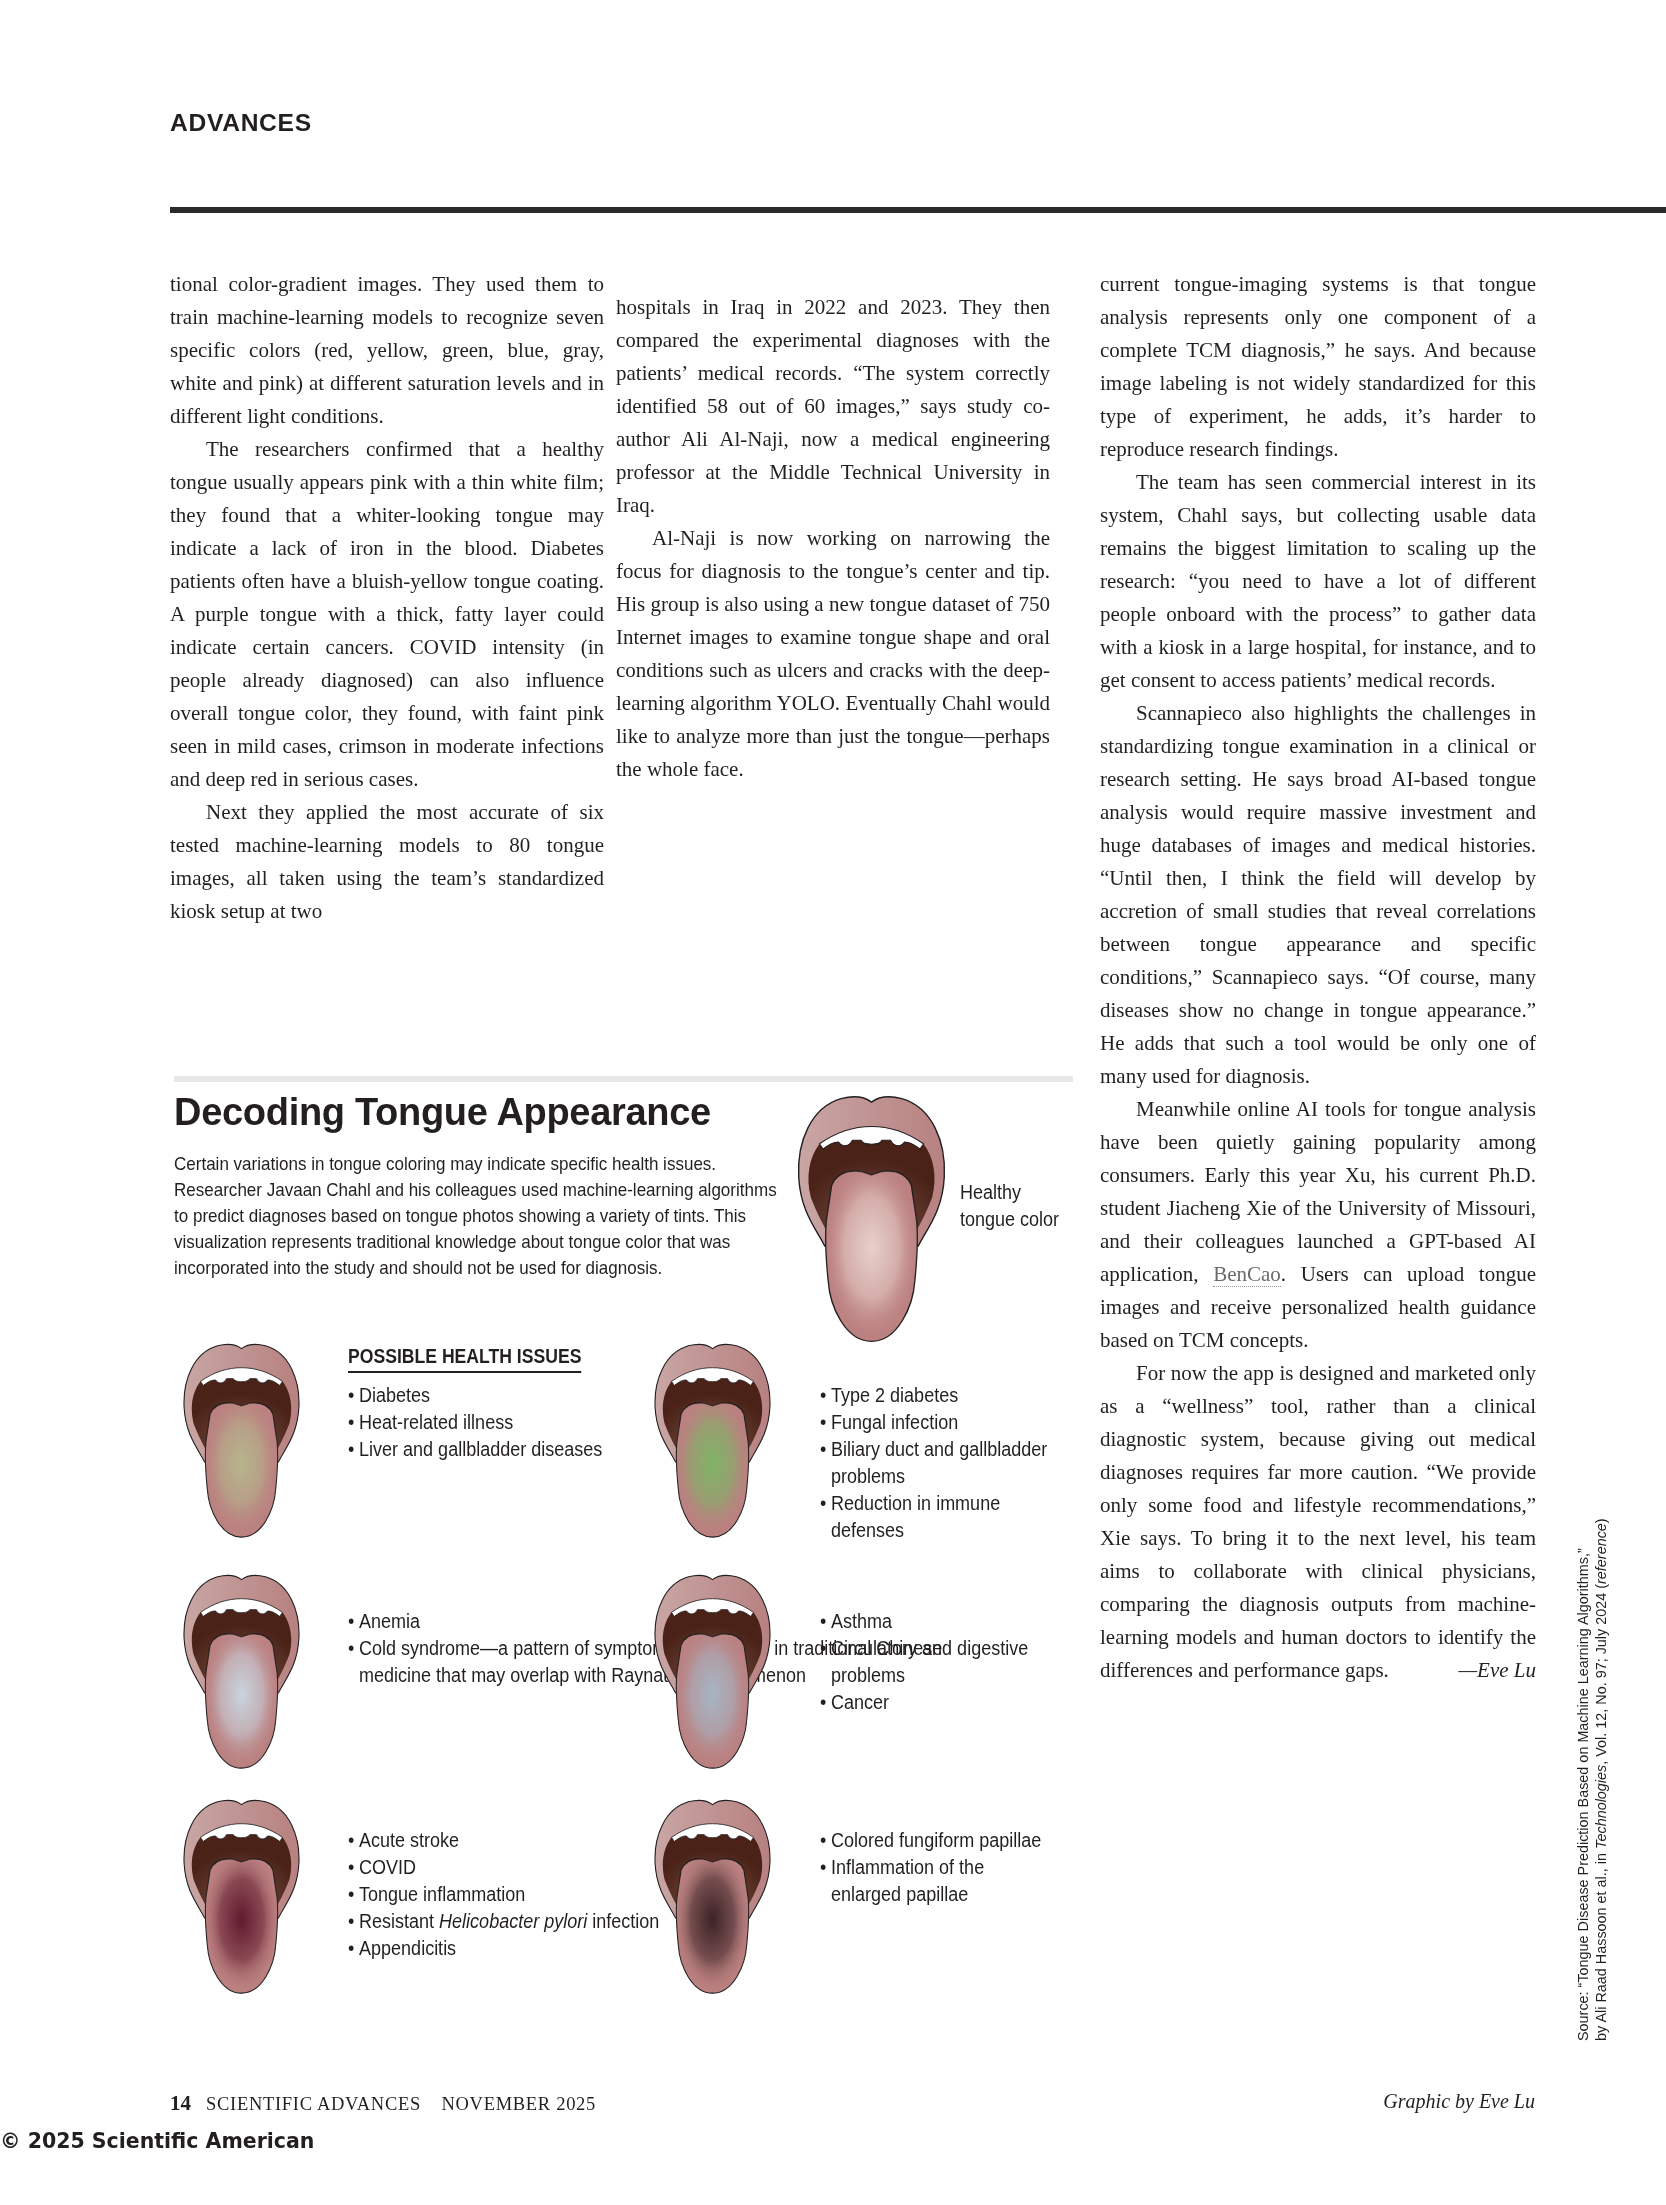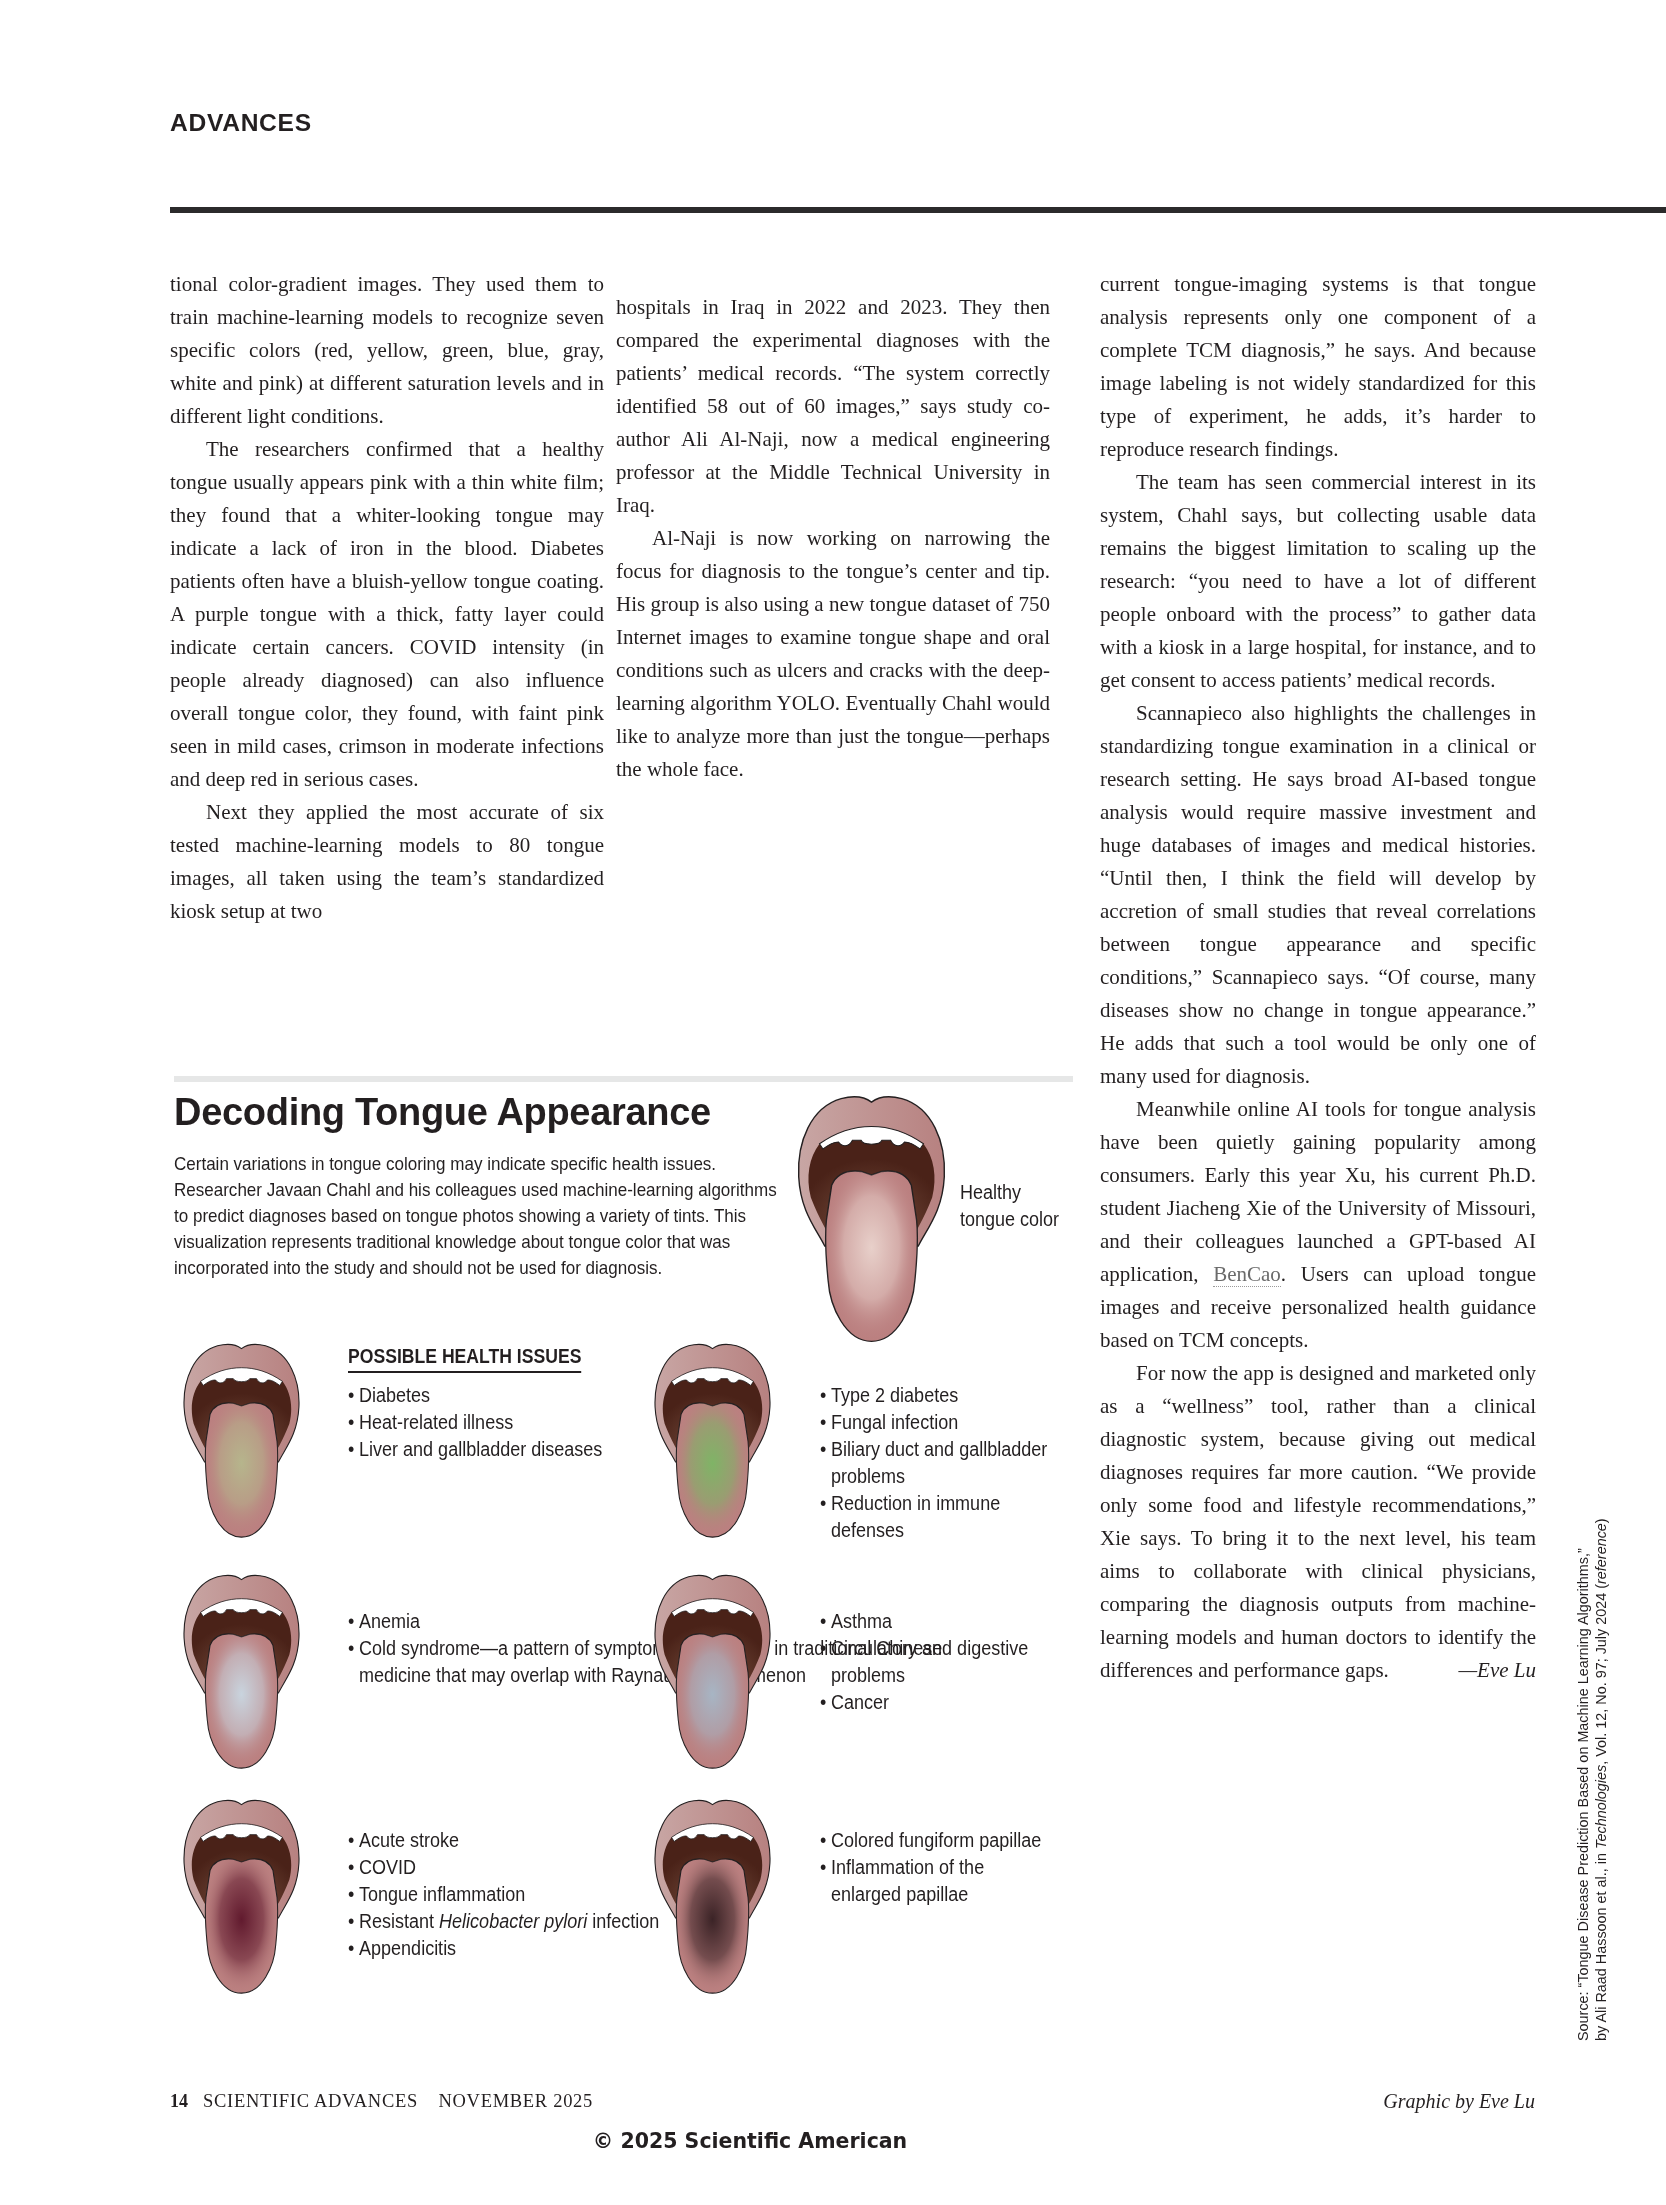--- a/index.html
+++ b/index.html
@@ -21,25 +21,25 @@
   .ig-title { position:absolute; left:0; top:15px; font-family:"Liberation Sans", sans-serif; font-weight:bold; font-size:38px; letter-spacing:-0.3px; }
   .ig-desc { position:absolute; left:0; top:75px; width:602px; font-family:"Liberation Sans", sans-serif; font-size:18.5px; line-height:26px; transform:scaleX(0.92); transform-origin:left top; width:656px; }
   .tongue { position:absolute; width:123px; height:205px; }
   .healthy-label { position:absolute; left:786px; top:103px; font-family:"Liberation Sans", sans-serif; font-size:20px; line-height:27px; transform:scaleX(0.9); transform-origin:left top; }
   .issues-heading { position:absolute; left:174px; top:269px; font-family:"Liberation Sans", sans-serif; font-weight:bold; font-size:20px; transform:scaleX(0.88); transform-origin:left top; border-bottom:2.7px solid #231f20; padding-bottom:2.7px; white-space:nowrap; }
   .issue-list { position:absolute; margin:0; padding:0; list-style:none; font-family:"Liberation Sans", sans-serif; font-size:20px; line-height:27px; transform:scaleX(0.9); transform-origin:left top; }
   .issue-list li { padding-left:12.3px; text-indent:-12.3px; }
   .issue-list li::before { content:"•"; display:inline-block; width:12.3px; text-indent:0; }
   .source-note { position:absolute; left:1574px; top:2041px; transform:rotate(-90deg); transform-origin:left top; font-family:"Liberation Sans", sans-serif; font-size:14.4px; line-height:18px; white-space:nowrap; color:#231f20; }
   .footer-left { position:absolute; left:170px; top:2091px; font-family:"Liberation Serif", serif; font-size:18.5px; white-space:nowrap; }
-  .footer-left .pg { font-weight:bold; font-size:18px; margin-right:15px; }
+  .footer-left .pg { font-weight:bold; font-size:21px; margin-right:15px; }
   .footer-left .mag { letter-spacing:0.7px; margin-right:20.5px; }
   .footer-left .date { letter-spacing:0.7px; }
   .footer-right { position:absolute; right:131px; top:2090px; font-family:"Liberation Serif", serif; font-style:italic; font-size:20px; }
-  .copyright { position:absolute; left:0; width:1500px; text-align:center; top:2129px; font-family:"DejaVu Sans", sans-serif; font-weight:bold; font-size:20.5px; }
+  .copyright { position:absolute; left:0; width:1500px; text-align:left; top:2129px; font-family:"DejaVu Sans", sans-serif; font-weight:bold; font-size:20.5px; }
 </style>
 </head>
 <body>
 
 <div class="section-label">ADVANCES</div>
 <div class="top-rule"></div>
 
 <div class="col col1">
   <p>tional color-gradient images. They used them to train machine-learning models to recognize seven specific colors (red, yellow, green, blue, gray, white and pink) at different saturation levels and in different light conditions.</p>
   <p class="indent">The researchers confirmed that a healthy tongue usually appears pink with a thin white film; they found that a whiter-looking tongue may indicate a lack of iron in the blood. Diabetes patients often have a bluish-yellow tongue coating. A purple tongue with a thick, fatty layer could indicate certain cancers. COVID intensity (in people already diagnosed) can also influence overall tongue color, they found, with faint pink seen in mild cases, crimson in moderate infections and deep red in serious cases.</p>

